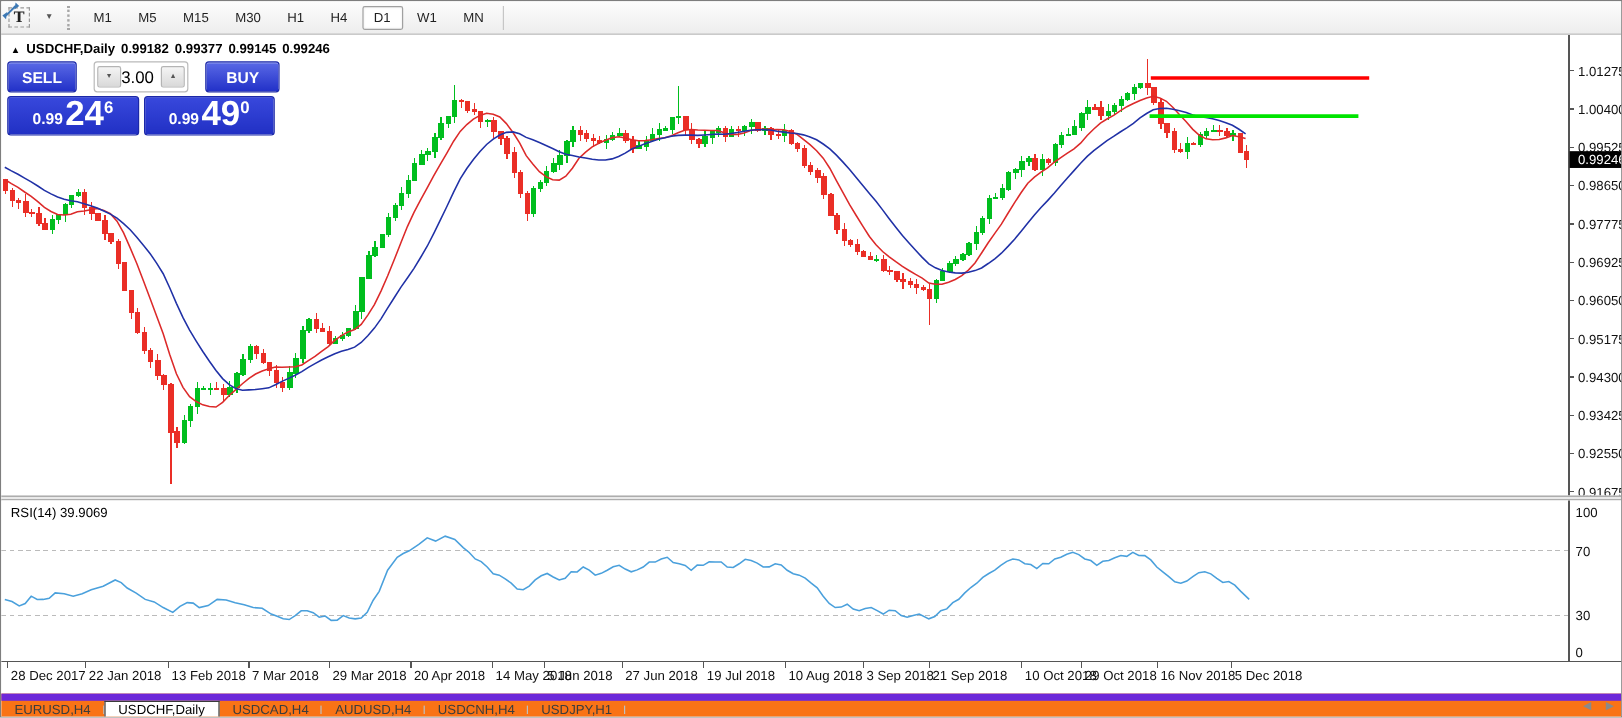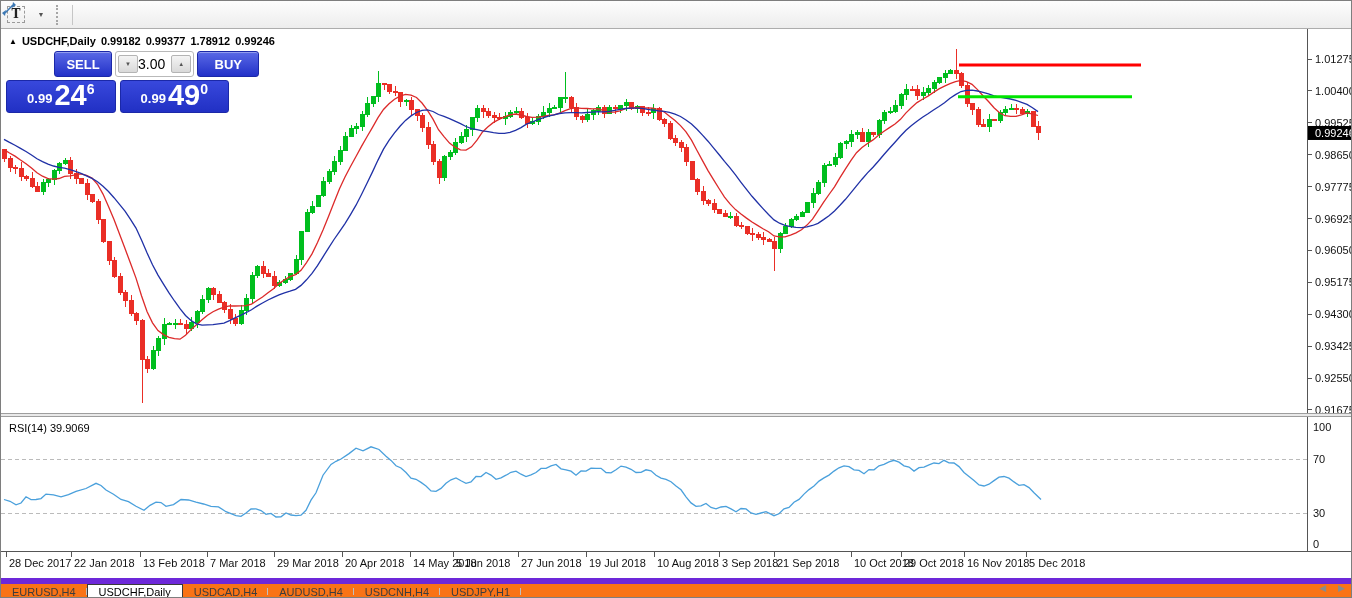--- a/index.html
+++ b/index.html
@@ -30,21 +30,21 @@
   .bottom-bar{position:absolute;left:0;top:577px;width:100%;height:21px;background:#f97316;
     border-top:6px solid #6d28d9;display:flex;align-items:stretch;padding-left:0;}
   svg{position:absolute;left:0;top:0;}
   .chart-header{position:absolute;left:8px;top:6px;font-weight:bold;color:#000;
     display:flex;gap:5px;align-items:center;z-index:5;}
   .chart-header .collapse{font-size:8px;}
   .rsi-label{position:absolute;left:8px;top:5px;color:#000;z-index:5;}
   
   .trade-panel{position:absolute;left:5px;top:22px;width:223px;z-index:6;
     display:flex;flex-direction:column;gap:3px;}
-  .tp-row1{display:flex;gap:3px;height:26px;margin-left:48px;}
+  .tp-row1{display:flex;gap:14px;height:26px;}
   .tp-btn{flex:0 0 58px;border-radius:3px;color:#fff;font-weight:bold;font-size:13px;
     background:linear-gradient(#5A69E6,#2231C8);border:1px solid #1B28A8;
     display:flex;align-items:center;justify-content:center;
     box-shadow:inset 0 1px 0 rgba(255,255,255,.35);}
   .tp-btn.buy{flex:0 0 62px;}
   .vol-box{flex:1;background:#fff;border:1px solid #B9B9B9;border-radius:3px;
     display:flex;align-items:center;padding:2px;}
   .spin-btn{width:20px;height:18px;background:linear-gradient(#F4F4F4,#D9D9D9);
     border:1px solid #B4B4B4;border-radius:2px;display:flex;align-items:center;
     justify-content:center;font-size:6px;color:#555;}
@@ -77,30 +77,41 @@
       <svg class="arrows-icon-svg" width="16" height="16">
         <g stroke="#3C78B4" stroke-width="1.6" fill="#3C78B4">
           <line x1="4" y1="12" x2="12" y2="4"></line>
           <path d="M12 1 L15 4 L11 7 Z" stroke="none"></path>
           <path d="M4 15 L1 12 L5 9 Z" stroke="none"></path>
         </g>
       </svg>
       <span class="caret">▼</span>
     </div>
     <div class="toolbar-grip"></div>
+    <div id="tf-buttons" style="display:flex;align-items:center;">
+        <div class="tf-btn">M1</div>
+        <div class="tf-btn">M5</div>
+        <div class="tf-btn">M15</div>
+        <div class="tf-btn">M30</div>
+        <div class="tf-btn">H1</div>
+        <div class="tf-btn">H4</div>
+        <div class="tf-btn active">D1</div>
+        <div class="tf-btn">W1</div>
+        <div class="tf-btn">MN</div>
+      </div>
     <div class="toolbar-sep"></div>
   </div>
 
   <div class="main-chart-panel">
     <div class="chart-header">
       <span class="collapse">▲</span>
       <span>USDCHF,Daily</span>
       <span>0.99182</span>
       <span>0.99377</span>
-      <span>1.78912</span>
+      <span>0.99145</span>
       <span>0.99246</span>
     </div>
 
     <div class="trade-panel">
       <div class="tp-row1">
         <div class="tp-btn">SELL</div>
         <div class="vol-box">
           <div class="spin-btn">
             <span>▼</span>
           </div>

